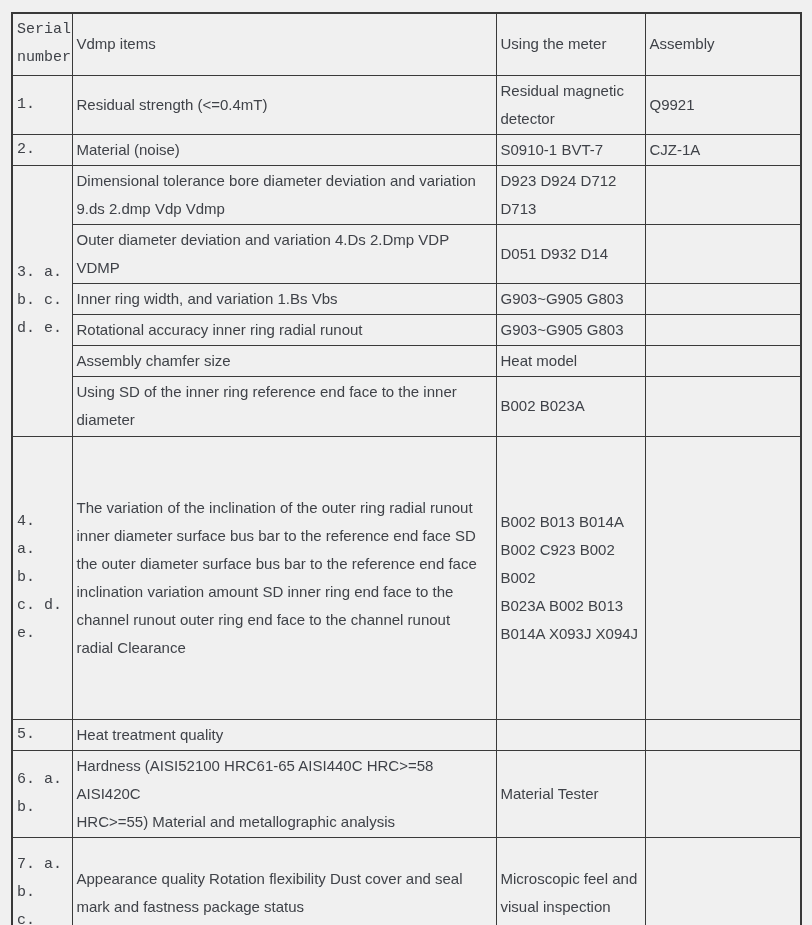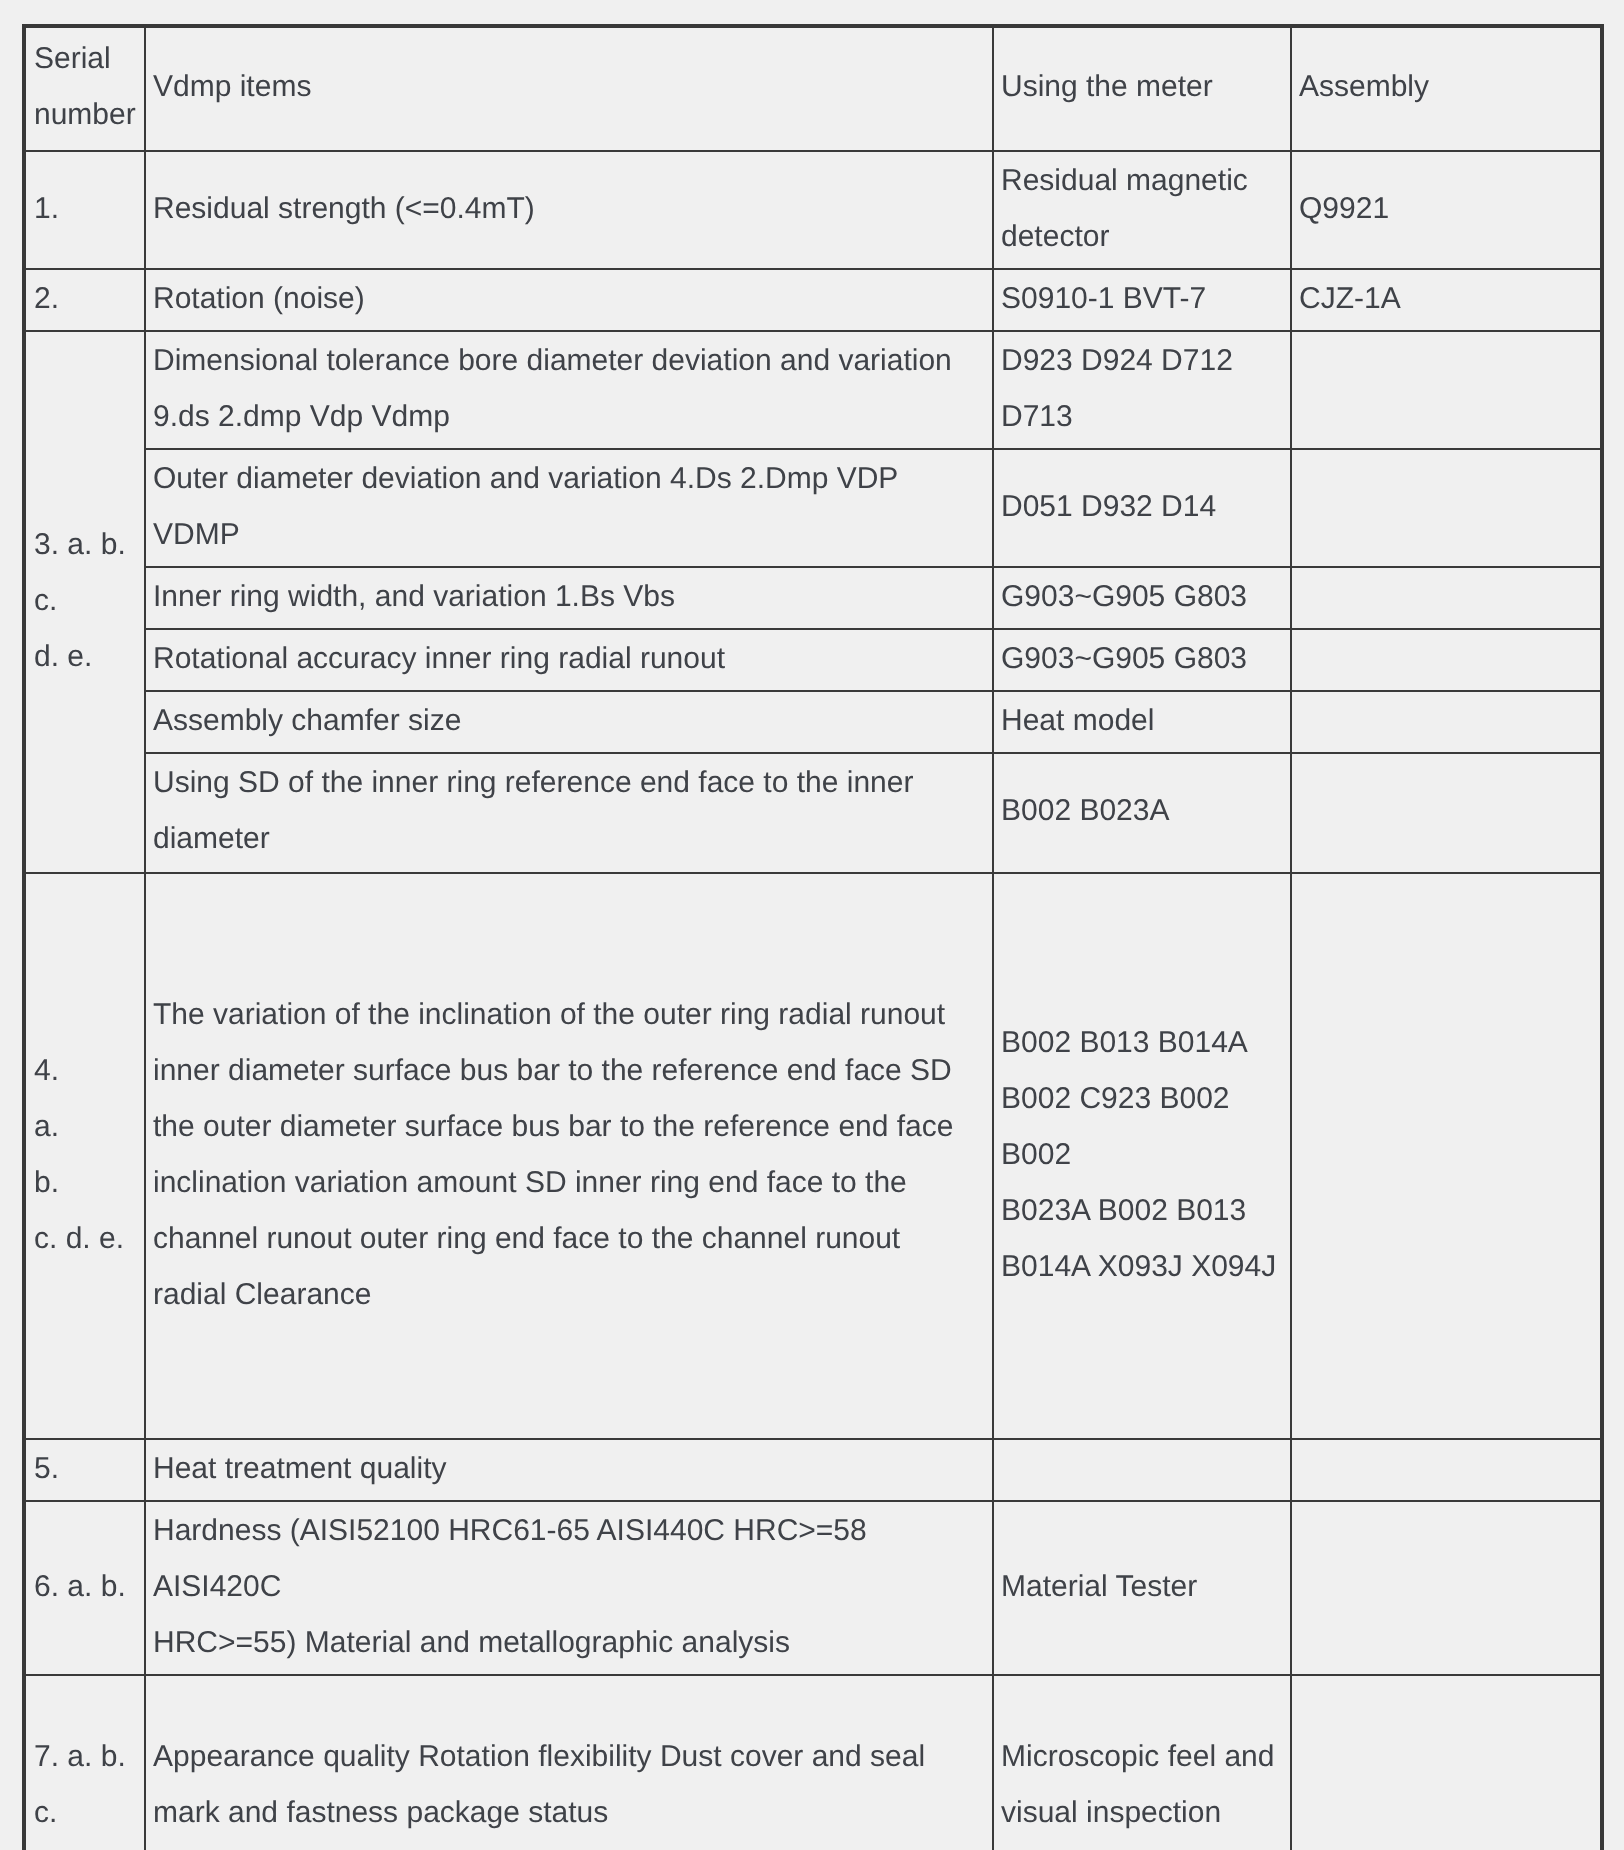--- a/index.html
+++ b/index.html
@@ -29,20 +29,21 @@
     padding: 1px 4px;
     white-space: pre-line;
     overflow: hidden;
     text-align: left;
     vertical-align: middle;
   }
   td.serial, th.serial {
     text-align: center;
     padding-left: 1px;
     padding-right: 1px;
+    font-family: Liberation Mono, monospace;
   }
   td.v-top {
     vertical-align: top;
     padding-top: 3px;
   }
   td.serial-group3 {
     vertical-align: top;
     padding-top: 40px;
   }
 </style>
@@ -70,21 +71,21 @@
     <tr style="height:56px">
       <td class="serial">1.</td>
       <td>Residual strength (&lt;=0.4mT)</td>
       <td>Residual magnetic
 detector</td>
       <td>Q9921</td>
     </tr>
 
     <tr style="height:30px">
       <td class="serial">2.</td>
-      <td>Rotation (noise)</td>
+      <td>Material (noise)</td>
       <td>S0910-1 BVT-7</td>
       <td>CJZ-1A</td>
     </tr>
 
     <tr style="height:55px">
       <td class="serial serial-group3" rowspan="6">3. a. b. c.
 d. e.</td>
       <td>Dimensional tolerance bore diameter deviation and variation
 9.ds 2.dmp Vdp Vdmp</td>
       <td>D923 D924 D712

